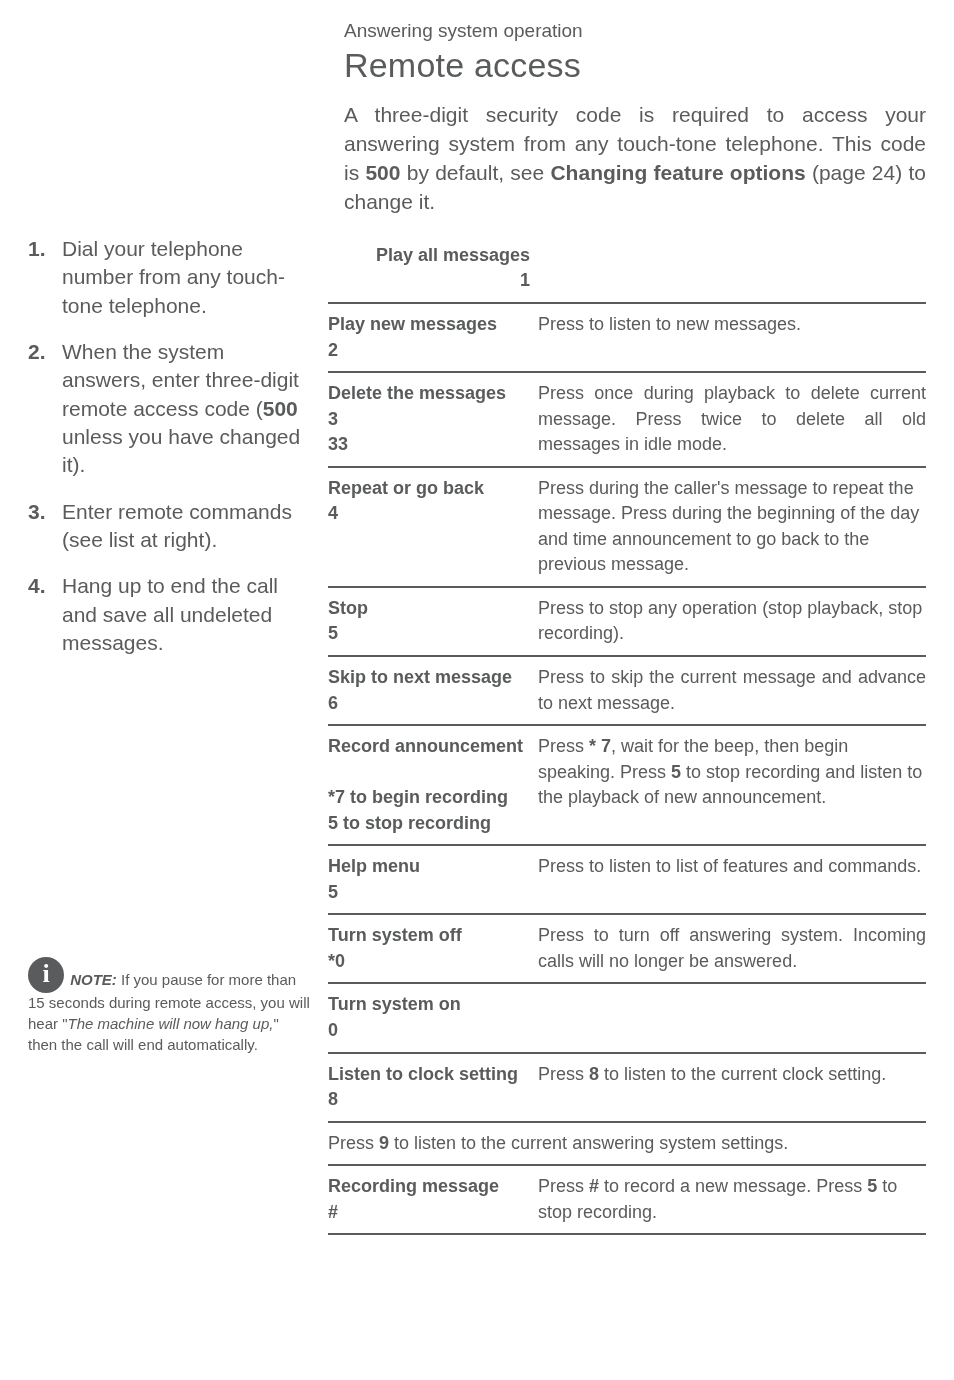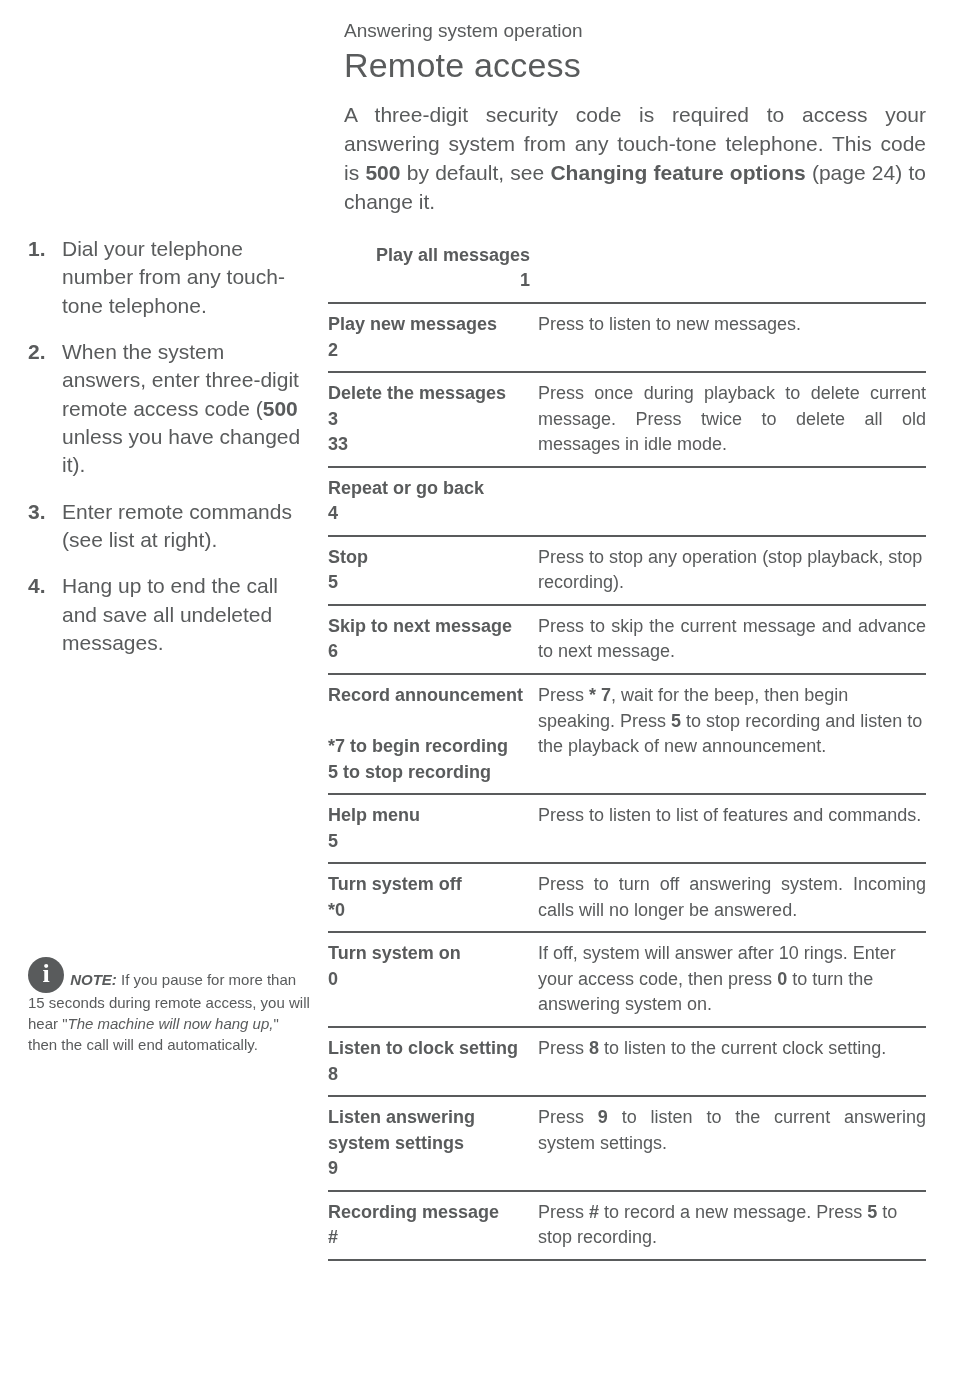--- a/index.html
+++ b/index.html
@@ -165,20 +165,21 @@
           <div>3</div>
           <div>33</div>
         </div>
         <div class="v justify">Press once during playback to delete current message. Press twice to delete all old messages in idle mode.</div>
       </div>
       <div class="row">
         <div class="k">
           <div>Repeat or go back</div>
           <div>4</div>
         </div>
+        <div class="v">Press during the caller's message to repeat the message. Press during the beginning of the day and time announcement to go back to the previous message.</div>
       </div>
       <div class="row">
         <div class="k">
           <div>Stop</div>
           <div>5</div>
         </div>
         <div class="v">Press to stop any operation (stop playback, stop recording).</div>
       </div>
       <div class="row">
         <div class="k">
@@ -208,35 +209,29 @@
           <div>Turn system off</div>
           <div>*0</div>
         </div>
         <div class="v justify">Press to turn off answering sys­tem. Incoming calls will no longer be answered.</div>
       </div>
       <div class="row">
         <div class="k">
           <div>Turn system on</div>
           <div>0</div>
         </div>
-        <div class="v"><span>If off, system will answer after 10 rings. Enter your access code, then press </span><span class="b">0</span><span> to turn the answering sys­tem on.</span></div>
       </div>
       <div class="row">
         <div class="k">
           <div>Listen to clock setting</div>
           <div>8</div>
         </div>
         <div class="v justify"><span>Press </span><span class="b">8</span><span> to listen to the current clock setting.</span></div>
       </div>
       <div class="row">
-        <div class="k">
-          <div>Listen answering</div>
-          <div>system settings</div>
-          <div>9</div>
-        </div>
         <div class="v justify"><span>Press </span><span class="b">9</span><span> to listen to the current answering system settings.</span></div>
       </div>
       <div class="row">
         <div class="k">
           <div>Recording message</div>
           <div>#</div>
         </div>
         <div class="v"><span>Press </span><span class="b">#</span><span> to record a new message. Press </span><span class="b">5</span><span> to stop recording.</span></div>
       </div>
     </div>

